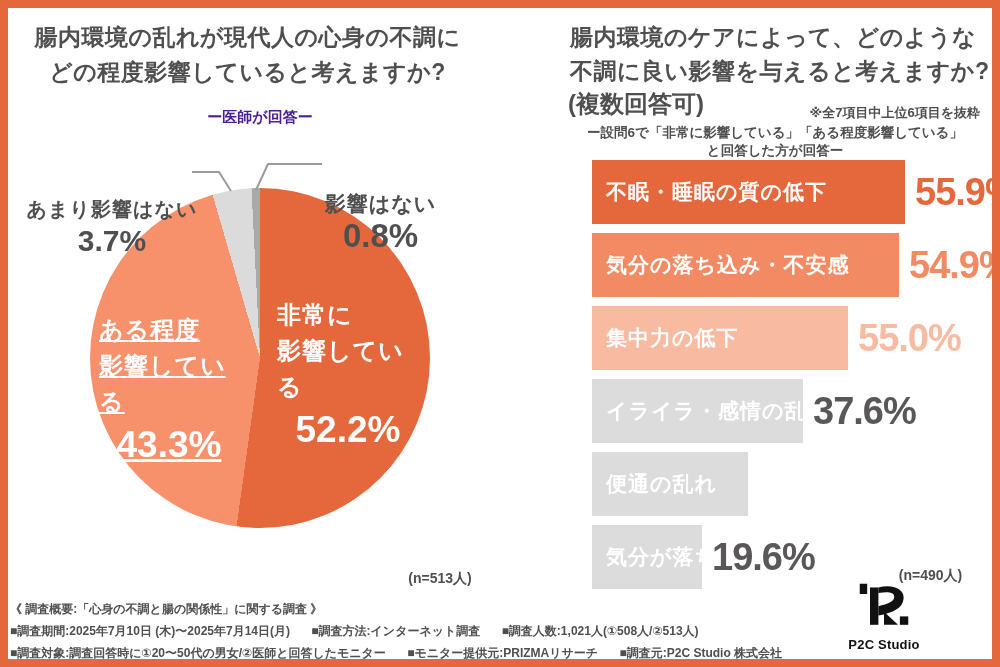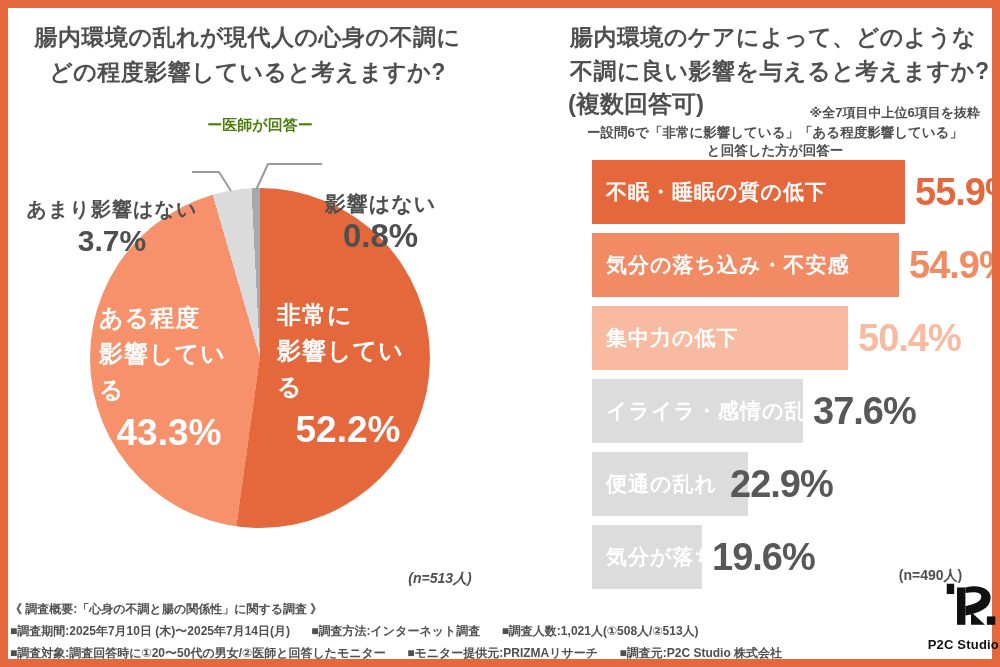--- a/index.html
+++ b/index.html
@@ -5,38 +5,38 @@
   html,body{margin:0;padding:0;background:#fff;}
   .page{
     position:relative;width:1000px;height:667px;background:#ffffff;overflow:hidden;
     font-family:"Liberation Sans","DejaVu Sans",sans-serif;color:#4f4f4f;
   }
   .border-frame{position:absolute;inset:0;border:8px solid #e5673c;pointer-events:none;z-index:30;}
 
   
   .left-title{position:absolute;left:20px;top:20px;width:455px;text-align:center;
     font-size:23px;line-height:35px;font-weight:800;color:#4f4f4f;letter-spacing:.5px;}
-  .left-subtitle{position:absolute;left:90px;top:116px;width:340px;text-align:center;
-    font-size:15px;font-weight:800;color:#4d7c0f;}
+  .left-subtitle{position:absolute;left:90px;top:108px;width:340px;text-align:center;
+    font-size:15px;font-weight:800;color:#4c1d95;}
   .pie{position:absolute;left:90px;top:188px;width:340px;height:340px;border-radius:50%;}
   .pie-label-inside{position:absolute;z-index:5;color:#fff;font-weight:800;}
   .pie-inside-0{left:277px;top:297px;width:142px;}
-  .pie-inside-1{left:99px;top:300px;width:140px;}
+  .pie-inside-1{left:99px;top:312px;width:140px;text-decoration:underline;}
   .pie-label-inside .ln{display:block;font-size:24px;line-height:36px;letter-spacing:1px;}
   .pie-label-inside .pct{display:block;text-align:center;font-size:37px;line-height:46px;margin-top:2px;}
   .pie-label-out{position:absolute;z-index:5;text-align:center;color:#4f4f4f;font-weight:800;}
   .pie-out-2{left:22px;top:156px;width:180px;}
   .pie-out-3{left:308px;top:151px;width:145px;}
   .pie-label-out .nm{display:block;font-size:20px;line-height:26px;letter-spacing:1px;margin-top:40px;}
   .pie-out-3 .nm{font-size:21px;}
   .pie-label-out .pct{display:block;font-size:30px;line-height:34px;margin-top:2px;}
   .pie-out-3 .pct{font-size:33px;}
   .leader-lines{position:absolute;left:0;top:0;z-index:4;}
   .n-note{position:absolute;font-size:14px;font-weight:800;color:#4f4f4f;text-align:center;}
-  .n-left{left:390px;top:570px;width:100px;font-style:italic;}
+  .n-left{left:390px;top:570px;width:100px;}
   .n-right{left:883px;top:567px;width:95px;}
 
   
   .right-title{position:absolute;left:570px;top:20px;width:425px;
     font-size:23px;line-height:34px;font-weight:800;color:#4f4f4f;letter-spacing:.5px;}
   .right-title-l3{position:absolute;left:568px;top:88px;font-size:24px;font-weight:800;color:#4f4f4f;}
   .right-note{position:absolute;left:755px;top:104px;width:225px;text-align:right;
     font-size:13px;font-weight:800;color:#4f4f4f;}
   .right-subtitle{position:absolute;left:540px;top:124px;width:470px;text-align:center;
     font-size:13.5px;line-height:18px;font-weight:800;color:#4f4f4f;}
@@ -45,21 +45,21 @@
   .bar{height:64px;display:flex;align-items:center;}
   .bar-label{padding-left:14px;font-size:21px;font-weight:800;color:#ffffff;
     letter-spacing:1px;white-space:nowrap;}
   .bar-value{position:absolute;top:50%;transform:translateY(-50%);
     font-size:38px;font-weight:800;white-space:nowrap;letter-spacing:-1px;}
 
   
   .footer{position:absolute;left:10px;top:598px;width:880px;color:#4f4f4f;z-index:31;}
   .footer .f-line{font-size:12px;font-weight:800;line-height:22px;white-space:nowrap;}
   .footer .seg{margin-right:18px;}
-  .logo-box{position:absolute;left:919px;top:583px;width:80px;text-align:right;z-index:31;}
+  .logo-box{position:absolute;left:844px;top:583px;width:80px;text-align:center;z-index:31;}
   .logo-mark{display:inline-block;}
   .logo-text{font-size:13px;font-weight:800;color:#111;letter-spacing:.2px;}
 </style>
 </head>
 <body>
 
 <div class="page">
   <div class="border-frame"></div>
 
   <div class="left-title">
@@ -119,33 +119,32 @@
       <div class="bar-row">
         <div class="bar" style="width: 307px; background: rgb(242, 139, 99);">
           <span class="bar-label">気分の落ち込み・不安感</span>
         </div>
         <span class="bar-value" style="left: 317px; color: rgb(242, 139, 99);">54.9%</span>
       </div>
       <div class="bar-row">
         <div class="bar" style="width: 256px; background: rgb(249, 186, 162);">
           <span class="bar-label">集中力の低下</span>
         </div>
-        <span class="bar-value" style="left: 266px; color: rgb(249, 186, 162);">50.4%</span>
+        <span class="bar-value" style="left: 266px; color: rgb(249, 186, 162);">55.0%</span>
       </div>
       <div class="bar-row">
         <div class="bar" style="width: 211px; background: rgb(220, 220, 220);">
           <span class="bar-label">イライラ・感情の乱れ</span>
         </div>
         <span class="bar-value" style="left: 221px; color: rgb(89, 87, 87);">37.6%</span>
       </div>
       <div class="bar-row">
         <div class="bar" style="width: 156px; background: rgb(220, 220, 220);">
           <span class="bar-label">便通の乱れ</span>
         </div>
-        <span class="bar-value" style="left: 138px; color: rgb(89, 87, 87);">22.9%</span>
       </div>
       <div class="bar-row">
         <div class="bar" style="width: 110px; background: rgb(220, 220, 220);">
           <span class="bar-label">気分が落ち込む</span>
         </div>
         <span class="bar-value" style="left: 120px; color: rgb(89, 87, 87);">19.6%</span>
       </div>
     </div>
 
   <div class="n-note n-right">(n=490人)</div>

